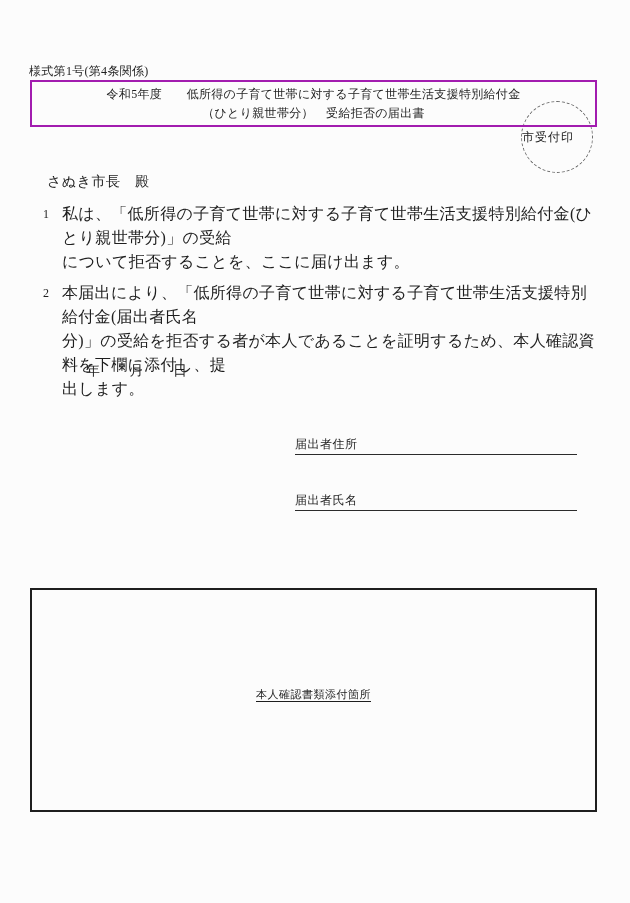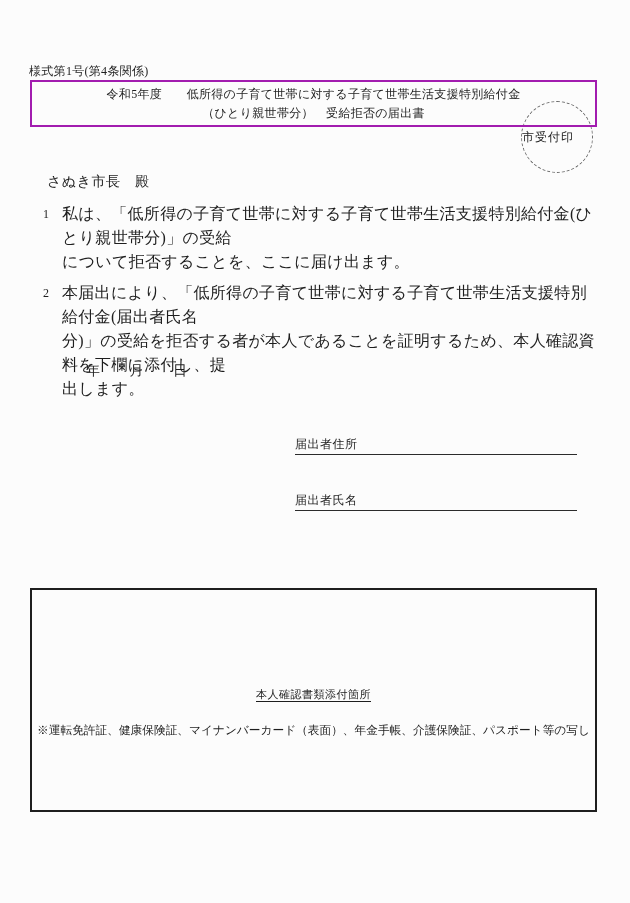--- a/index.html
+++ b/index.html
@@ -198,16 +198,15 @@
 
   <div class="field field-address">
     <span class="field-label">届出者住所</span>
   </div>
 
 
   <div class="attachment-box">
     <div class="attachment-title">
       <span>本人確認書類添付箇所</span>
     </div>
-    <div class="attachment-note">※運転免許証、健康保険証、マイナンバーカード（表面）、年金手帳、介護保険証、パスポート等の写し</div>
   </div>
 
 </div>
 
 </body></html>

